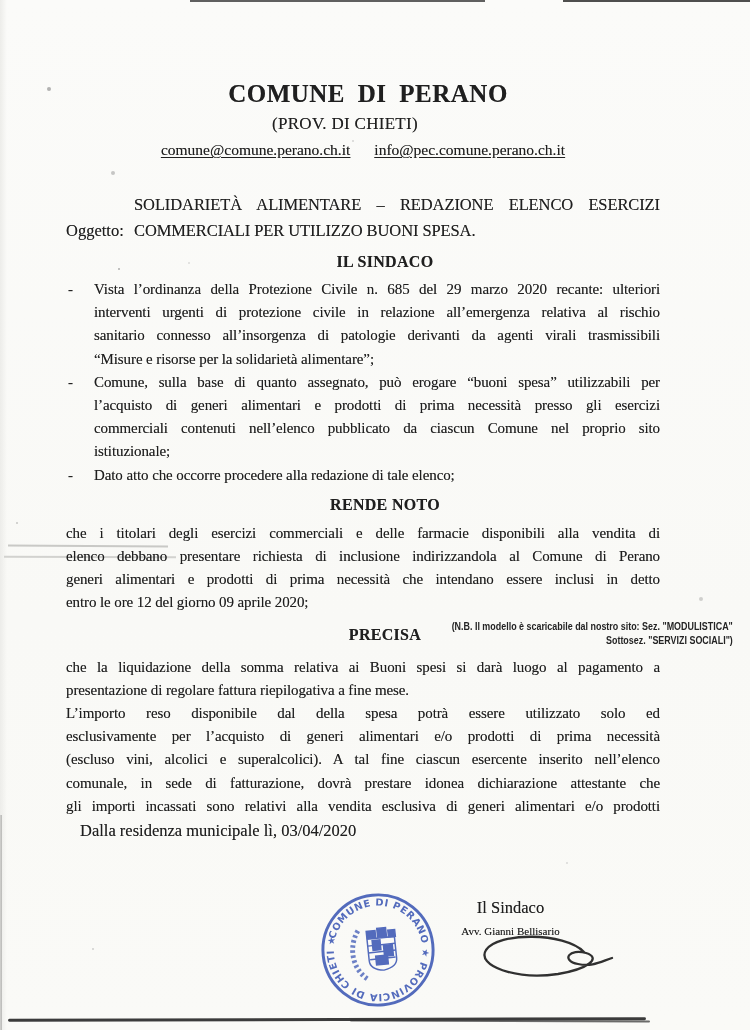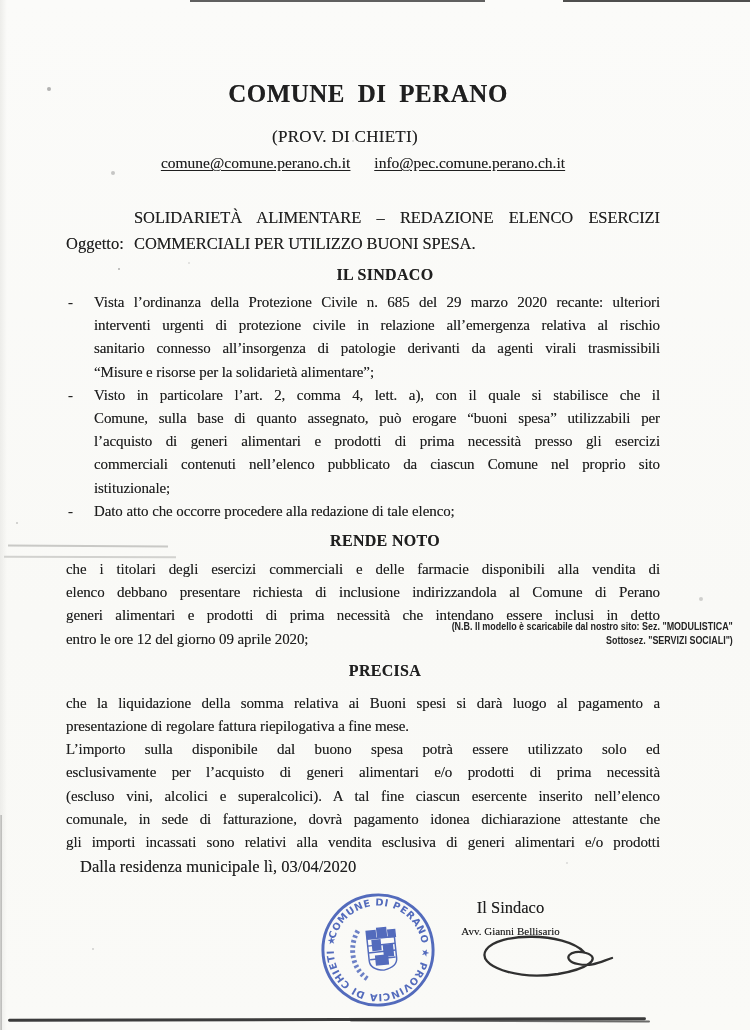--- a/index.html
+++ b/index.html
@@ -8,21 +8,21 @@
     background:linear-gradient(180deg,#fbfbf9 0%,#f9f9f6 60%,#fafaf7 100%);
     font-family:"Liberation Serif","DejaVu Serif",serif;
     color:#1f1f1f; overflow:hidden;
   }
   .content{position:absolute; left:66px; top:80px; width:594px;}
   .tshadow{text-shadow:0 0 .6px rgba(40,40,40,.55);}
 
   
   .title{font-size:25px; font-weight:bold; text-align:center; letter-spacing:.5px;
          word-spacing:6px; transform:translateX(5px); line-height:28px;}
-  .subtitle{font-size:17px; text-align:center; margin-top:18px; line-height:22px;
+  .subtitle{font-size:17px; text-align:center; margin-top:5px; line-height:22px;
             transform:translateX(-18px); letter-spacing:.3px;}
   .emails{margin-top:5px; display:flex; justify-content:center; gap:24px;
           font-size:15.5px; line-height:20px;}
   .emails span{text-decoration:underline; text-underline-offset:2px;}
 
   
   .subject{display:flex; margin-top:32px; font-size:16.5px; line-height:26px;align-items:flex-end;}
   .subject-label{width:68px; flex:none;}
   .subject-text{flex:1; min-width:0;}
   .subject-text .tl{font-size:16.5px; line-height:26px;}
@@ -126,21 +126,20 @@
           <div class="bullet-lines" id="bullet-lines-0">
             <div class="tl jl">Vista l’ordinanza della Protezione Civile n. 685 del 29 marzo 2020 recante: ulteriori</div>
             <div class="tl jl">interventi urgenti di protezione civile in relazione all’emergenza relativa al rischio</div>
             <div class="tl jl">sanitario connesso all’insorgenza di patologie derivanti da agenti virali trasmissibili</div>
             <div class="tl">“Misure e risorse per la solidarietà alimentare”;</div>
           </div>
         </div>
         <div class="bullet">
           <div class="bullet-dash">-</div>
           <div class="bullet-lines" id="bullet-lines-1">
-            <div class="tl jl">Visto in particolare l’art. 2, comma 4, lett. a), con il quale si stabilisce che il</div>
             <div class="tl jl">Comune, sulla base di quanto assegnato, può erogare “buoni spesa” utilizzabili per</div>
             <div class="tl jl">l’acquisto di generi alimentari e prodotti di prima necessità presso gli esercizi</div>
             <div class="tl jl">commerciali contenuti nell’elenco pubblicato da ciascun Comune nel proprio sito</div>
             <div class="tl">istituzionale;</div>
           </div>
         </div>
         <div class="bullet">
           <div class="bullet-dash">-</div>
           <div class="bullet-lines" id="bullet-lines-2">
             <div class="tl">Dato atto che occorre procedere alla redazione di tale elenco;</div>
@@ -155,24 +154,24 @@
         <div class="tl jl">generi alimentari e prodotti di prima necessità che intendano essere inclusi in detto</div>
         <div class="tl">entro le ore 12 del giorno 09 aprile 2020;</div>
       </div>
 
     <div class="heading h-precisa">PRECISA</div>
     <div class="para" id="p1-lines" style="margin-top:10px">
         <div class="tl jl">che la liquidazione della somma relativa ai Buoni spesi si darà luogo al pagamento a</div>
         <div class="tl">presentazione di regolare fattura riepilogativa a fine mese.</div>
       </div>
     <div class="para2" id="p2-lines">
-        <div class="tl jl">L’importo sulla disponibile dal buono spesa potrà essere utilizzato solo ed</div>
+        <div class="tl jl">L’importo reso disponibile dal della spesa potrà essere utilizzato solo ed</div>
         <div class="tl jl">esclusivamente per l’acquisto di generi alimentari e/o prodotti di prima necessità</div>
         <div class="tl jl">(escluso vini, alcolici e superalcolici). A tal fine ciascun esercente inserito nell’elenco</div>
-        <div class="tl jl">comunale, in sede di fatturazione, dovrà pagamento idonea dichiarazione attestante che</div>
+        <div class="tl jl">comunale, in sede di fatturazione, dovrà prestare idonea dichiarazione attestante che</div>
         <div class="tl jl">gli importi incassati sono relativi alla vendita esclusiva di generi alimentari e/o prodotti</div>
       </div>
 
     <div class="dateline">Dalla residenza municipale lì, 03/04/2020</div>
   </div>
 
   <div class="note">
     <div>(N.B. Il modello è scaricabile dal nostro sito: Sez. "MODULISTICA"</div>
     <div>Sottosez. "SERVIZI SOCIALI")</div>
   </div>

